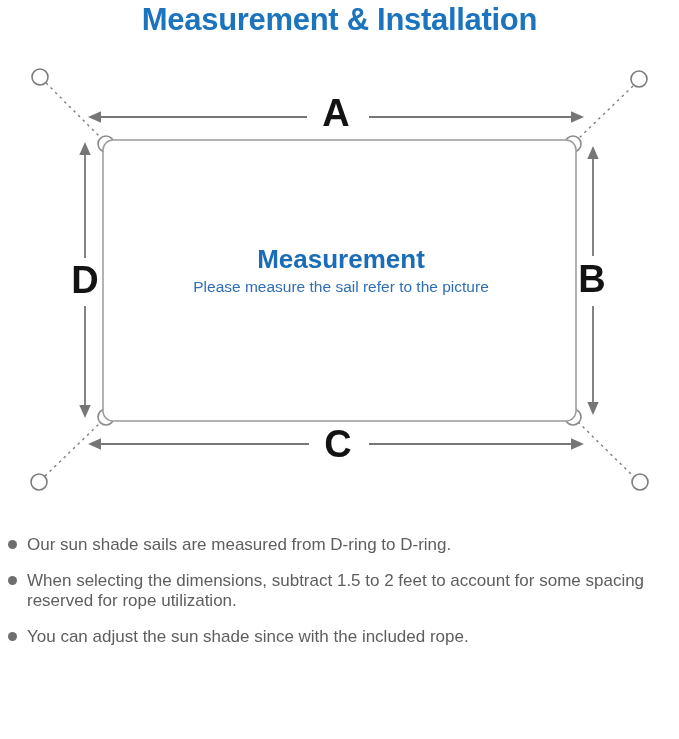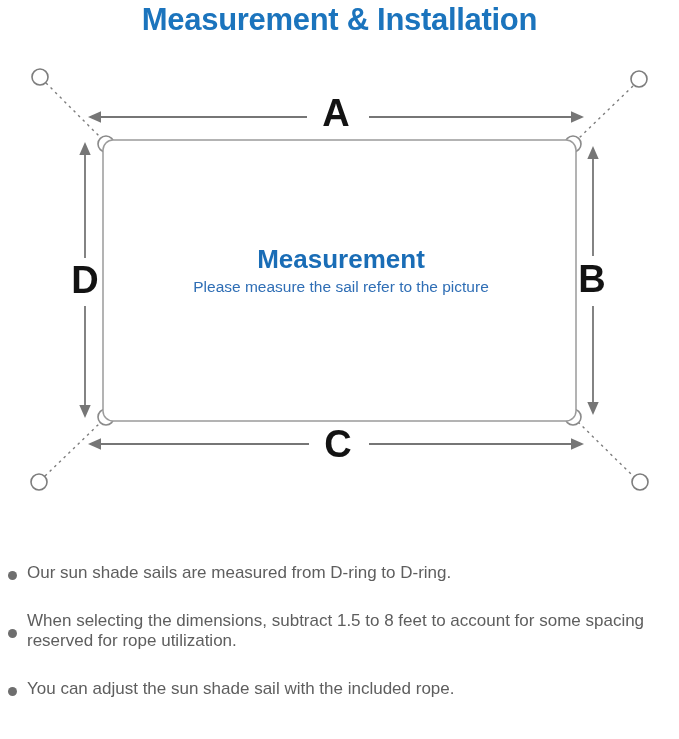--- a/index.html
+++ b/index.html
@@ -54,26 +54,25 @@
     position: absolute;
     top: 535px;
     left: 8px;
     width: 665px;
     list-style: none;
     margin: 0;
     padding: 0;
   }
   .note-item {
     display: flex;
-    align-items: center;
+    align-items: flex-start;
     margin-bottom: 16px;
     color: #5e5e5e;
     font-size: 17px;
     line-height: 20px;
-    margin-top: 28px;
   }
   .bullet-dot {
     flex: 0 0 9px;
     width: 9px;
     height: 9px;
     margin-top: 5px;
     margin-right: 10px;
     border-radius: 50%;
     background: #6e6e6e;
   }
@@ -150,21 +149,21 @@
     <text class="center-sub" x="341" y="292" text-anchor="middle">Please measure the sail refer to the picture</text>
   </svg>
 
   <ul class="notes">
     <li class="note-item">
       <span class="bullet-dot"></span>
       <span class="note-text">Our sun shade sails are measured from D-ring to D-ring.</span>
     </li>
     <li class="note-item">
       <span class="bullet-dot"></span>
-      <span class="note-text">When selecting the dimensions, subtract 1.5 to 8 feet to account for some spacing reserved for rope utilization.</span>
+      <span class="note-text">When selecting the dimensions, subtract 1.5 to 2 feet to account for some spacing reserved for rope utilization.</span>
     </li>
     <li class="note-item">
       <span class="bullet-dot"></span>
-      <span class="note-text">You can adjust the sun shade sail with the included rope.</span>
+      <span class="note-text">You can adjust the sun shade since with the included rope.</span>
     </li>
   </ul>
 
 </div>
 
 </body></html>

